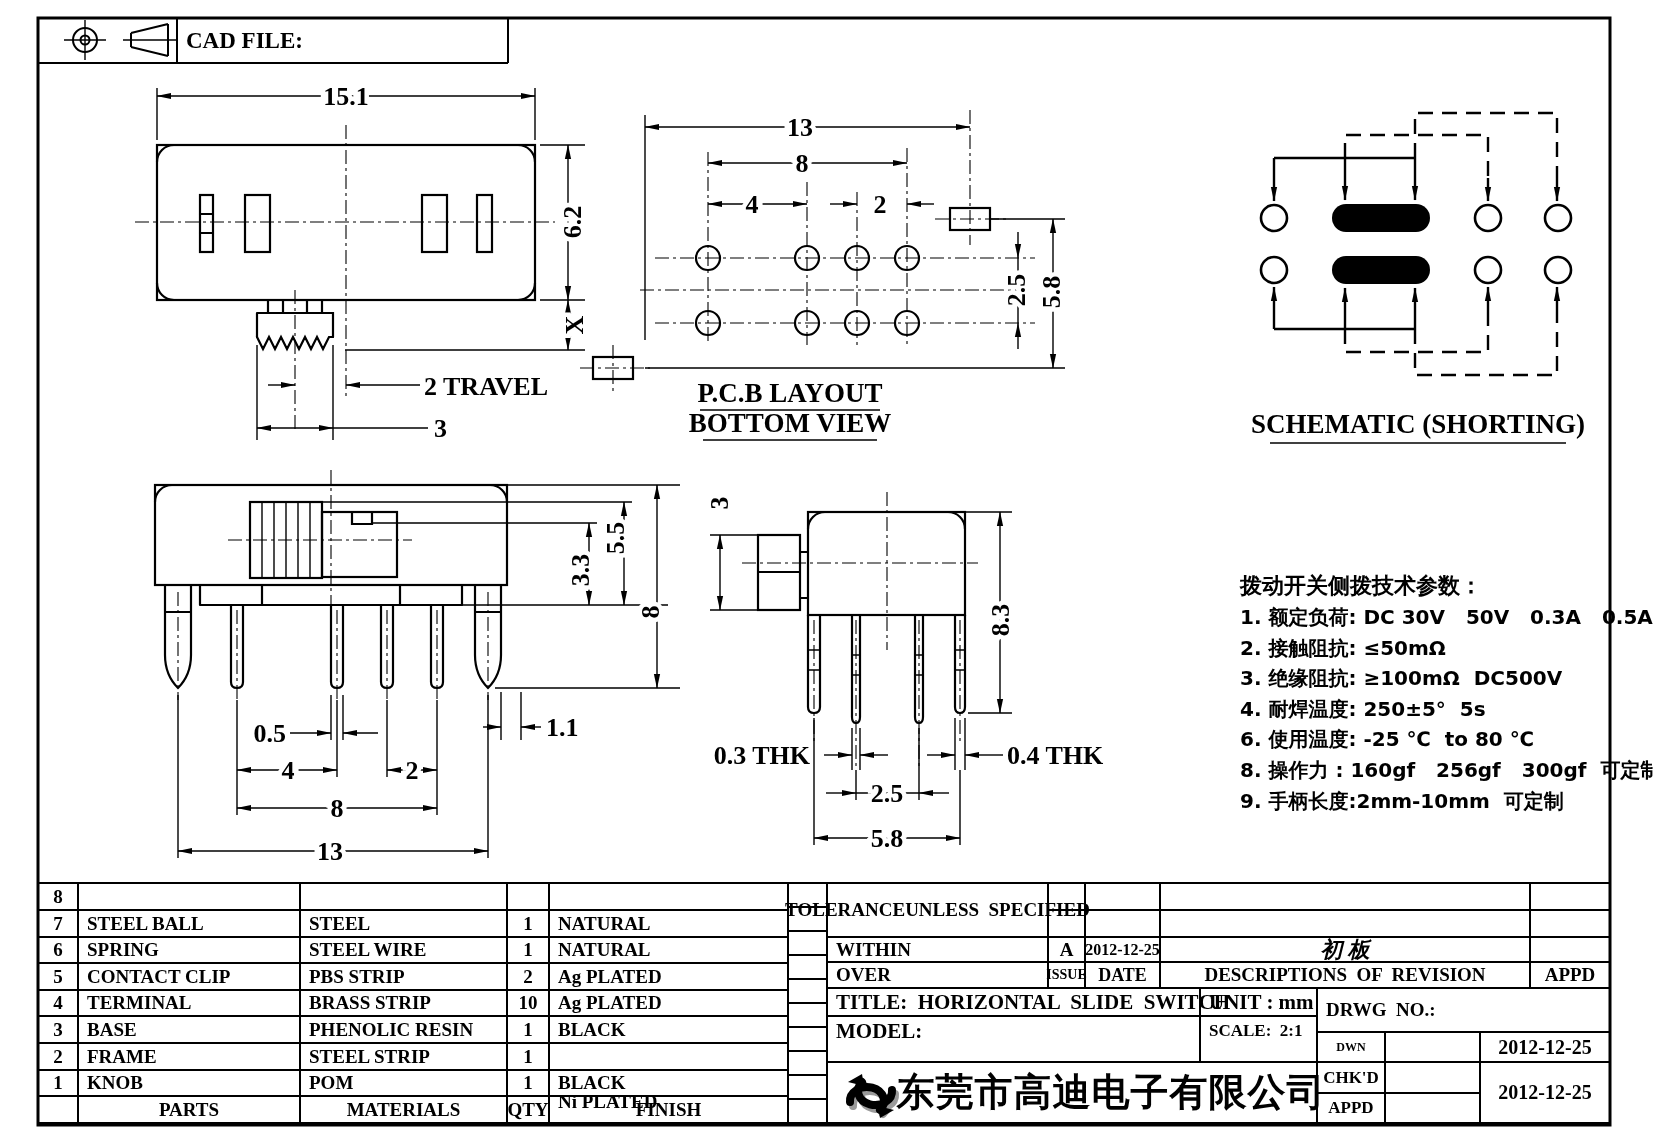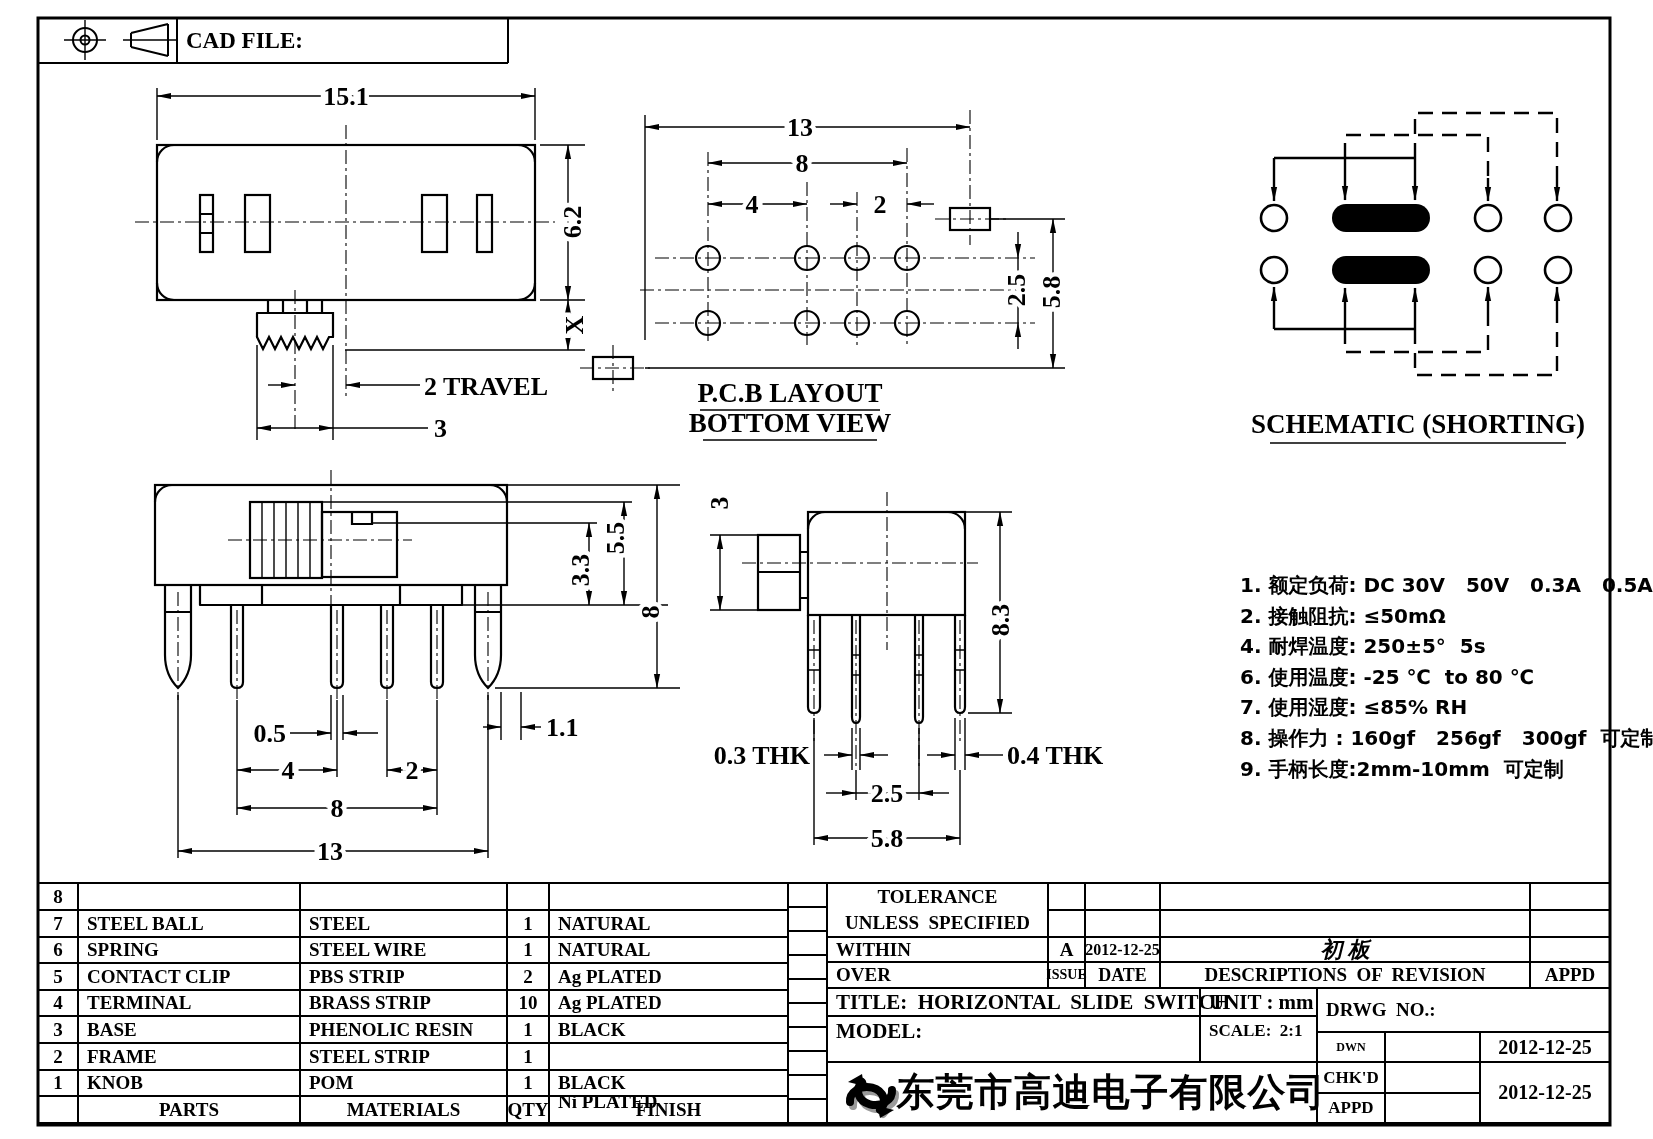--- a/index.html
+++ b/index.html
@@ -254,25 +254,26 @@
       <path d="M892,1090 a17,14 0 1 1 -30,-8"></path>
     </g>
     <path d="M880,1118 l14,-8 -16,-4 z" fill="#000"></path>
     <path d="M862,1074 l-14,8 16,4 z" fill="#000"></path>
   </g>
 </svg>
 
 <div class="c l" style="left:177px;top:18px;width:330px;height:45px;font-size:23px;">CAD FILE:</div>
 
 <div class="spec">
+  <div class="t">拨动开关侧拨技术参数：</div>
   <div class="i">1. 额定负荷: DC 30V   50V   0.3A   0.5A</div>
   <div class="i">2. 接触阻抗: ≤50mΩ</div>
+  <div class="i">3. 绝缘阻抗: ≥100mΩ  DC500V</div>
   <div class="i">4. 耐焊温度: 250±5°  5s</div>
   <div class="i">6. 使用温度: -25 ℃  to 80 ℃</div>
-  <div class="i">7. 使用湿度: ≤85% RH</div>
   <div class="i">8. 操作力 : 160gf   256gf   300gf  可定制</div>
   <div class="i">9. 手柄长度:2mm-10mm  可定制</div>
 </div>
 
 <div>
 
   <div class="c ctr serif19" style="left:38px;top:883px;width:40px;height:27px;">8</div>
 
   <div class="c ctr serif19" style="left:38px;top:910px;width:40px;height:27px;">7</div>
   <div class="c l serif19" style="left:78px;top:910px;width:222px;height:27px;">STEEL BALL</div>
@@ -317,21 +318,21 @@
   <div class="c l serif19" style="left:549px;top:1070px;width:239px;height:26px;">BLACK</div>
 
   <div class="c ctr serif19" style="left:38px;top:1096px;width:40px;height:27px;margin-top:44px;">NO.</div>
   <div class="c ctr serif19" style="left:78px;top:1096px;width:222px;height:27px;">PARTS</div>
   <div class="c ctr serif19" style="left:300px;top:1096px;width:207px;height:27px;">MATERIALS</div>
   <div class="c ctr serif19" style="left:507px;top:1096px;width:42px;height:27px;">QTY</div>
   <div class="c ctr serif19" style="left:549px;top:1096px;width:239px;height:27px;">FINISH</div>
 </div>
 
 <div>
-  <div class="c ctr" style="left:827px;top:883px;width:221px;height:54px;font-size:19px;flex-direction:column;line-height:26px;">
+  <div class="c ctr" style="left:827px;top:883px;width:221px;height:54px;font-size:19px;flex-direction:row;line-height:26px;">
     <span>TOLERANCE</span>
     <span>UNLESS  SPECIFIED</span>
   </div>
   <div class="c l serif19" style="left:827px;top:937px;width:221px;height:25px;">WITHIN</div>
   <div class="c l serif19" style="left:827px;top:962px;width:221px;height:26px;">OVER</div>
   <div class="c ctr serif19" style="left:1048px;top:937px;width:37px;height:25px;">A</div>
   <div class="c ctr" style="left:1085px;top:937px;width:75px;height:25px;font-size:16px;">2012-12-25</div>
   <div class="c ctr rev" style="left:1160px;top:937px;width:370px;height:25px;">初 板</div>
   <div class="c ctr" style="left:1048px;top:962px;width:37px;height:26px;font-size:14px;">ISSUE</div>
   <div class="c ctr" style="left:1085px;top:962px;width:75px;height:26px;font-size:18px;">DATE</div>

